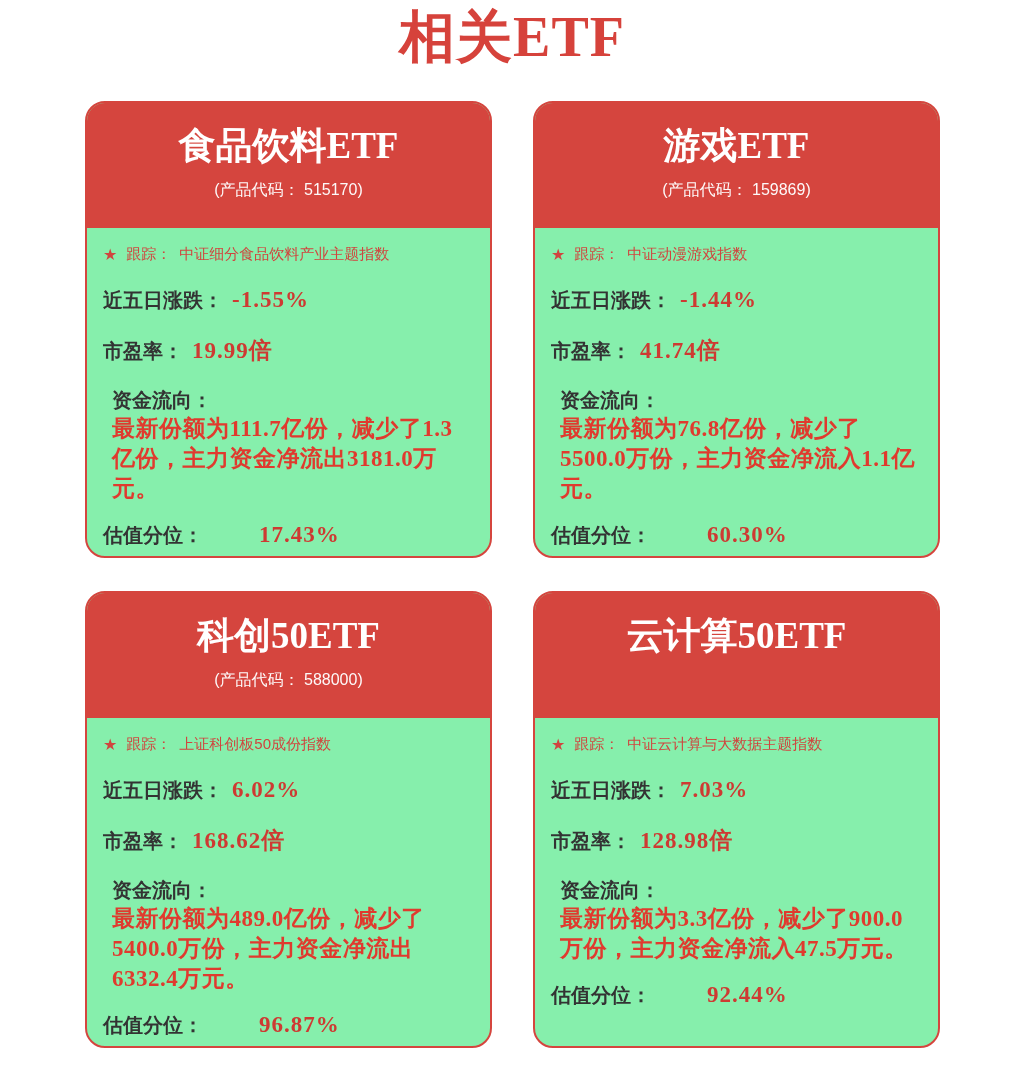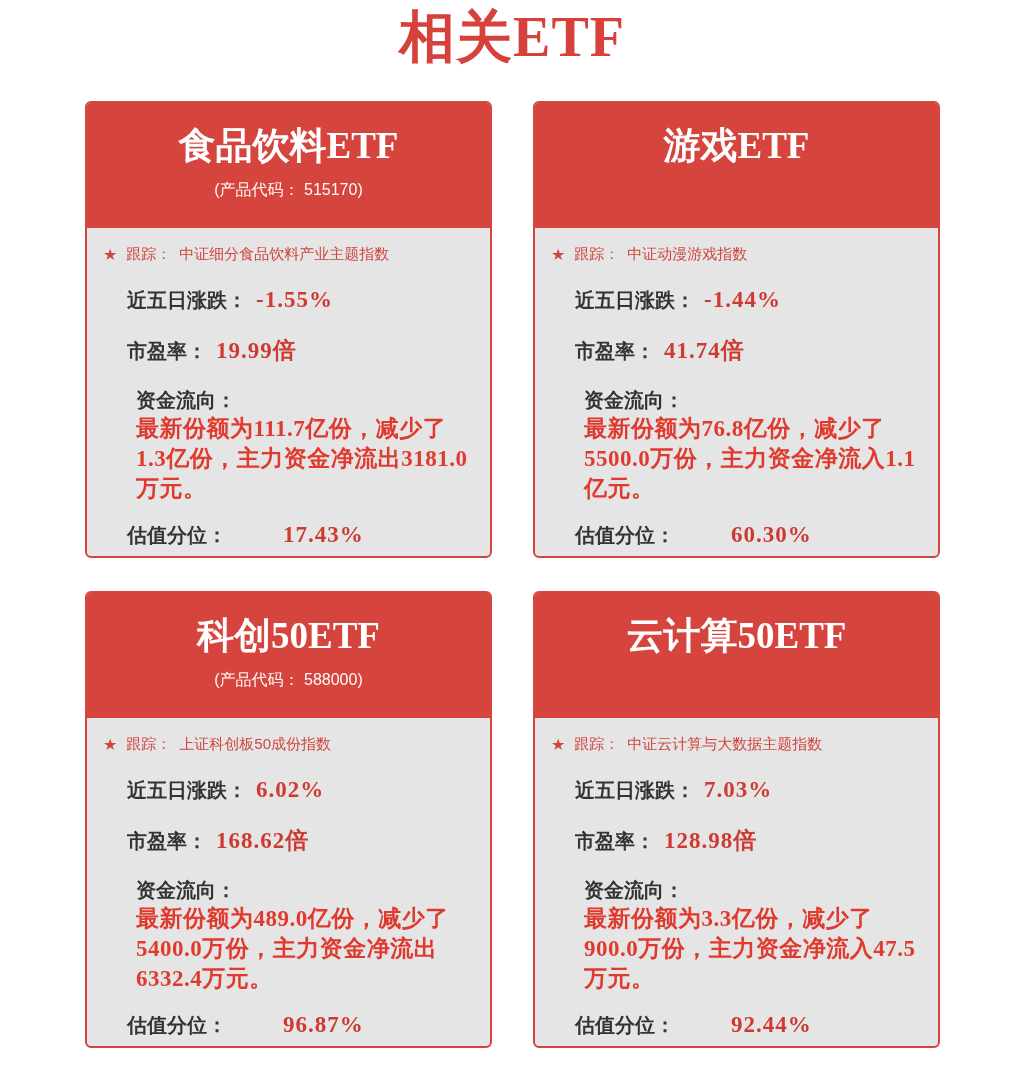--- a/index.html
+++ b/index.html
@@ -22,22 +22,22 @@
   .cards-grid {
     width: 855px;
     margin: 0 0 0 85px;
     display: grid;
     grid-template-columns: 407px 407px;
     column-gap: 41px;
     row-gap: 33px;
   }
   .etf-card {
     border: 2px solid #d5453e;
-    border-radius: 6px;
-    background: #e5e5e5;
+    border-radius: 20px;
+    background: #86efac;
     overflow: hidden;
     height: 457px;
   }
   .card-header {
     background: #d5453e;
     color: #ffffff;
     text-align: center;
     padding: 22px 10px 18px 10px;
     height: 125px;
   }
@@ -66,21 +66,20 @@
   .star-icon {
     font-size: 16px;
     margin-right: 9px;
     line-height: 1;
   }
   .track-label { margin-right: 8px; }
   .stat-row {
     display: flex;
     align-items: baseline;
     margin-bottom: 21px;
-    margin-left: 24px;
   }
   .stat-label {
     color: #333333;
     font-weight: bold;
     font-size: 20px;
     flex-shrink: 0;
   }
   .stat-value {
     color: #ce3a32;
     font-family: "Liberation Serif", "DejaVu Serif", serif;
@@ -134,20 +133,21 @@
       <div class="stat-row last-row">
         <span class="stat-label">估值分位：</span>
         <span class="stat-value">17.43%</span>
       </div>
     </div>
   </div>
 
   <div class="etf-card">
     <div class="card-header">
       <div class="etf-name">游戏ETF</div>
+      <div class="etf-code">(产品代码： 159869)</div>
     </div>
     <div class="card-body">
       <div class="track-row">
         <span class="star-icon">★</span>
         <span class="track-label">跟踪：</span>
         <span class="track-index">中证动漫游戏指数</span>
       </div>
       <div class="stat-row">
         <span class="stat-label">近五日涨跌：</span>
         <span class="stat-value">-1.44%</span>

